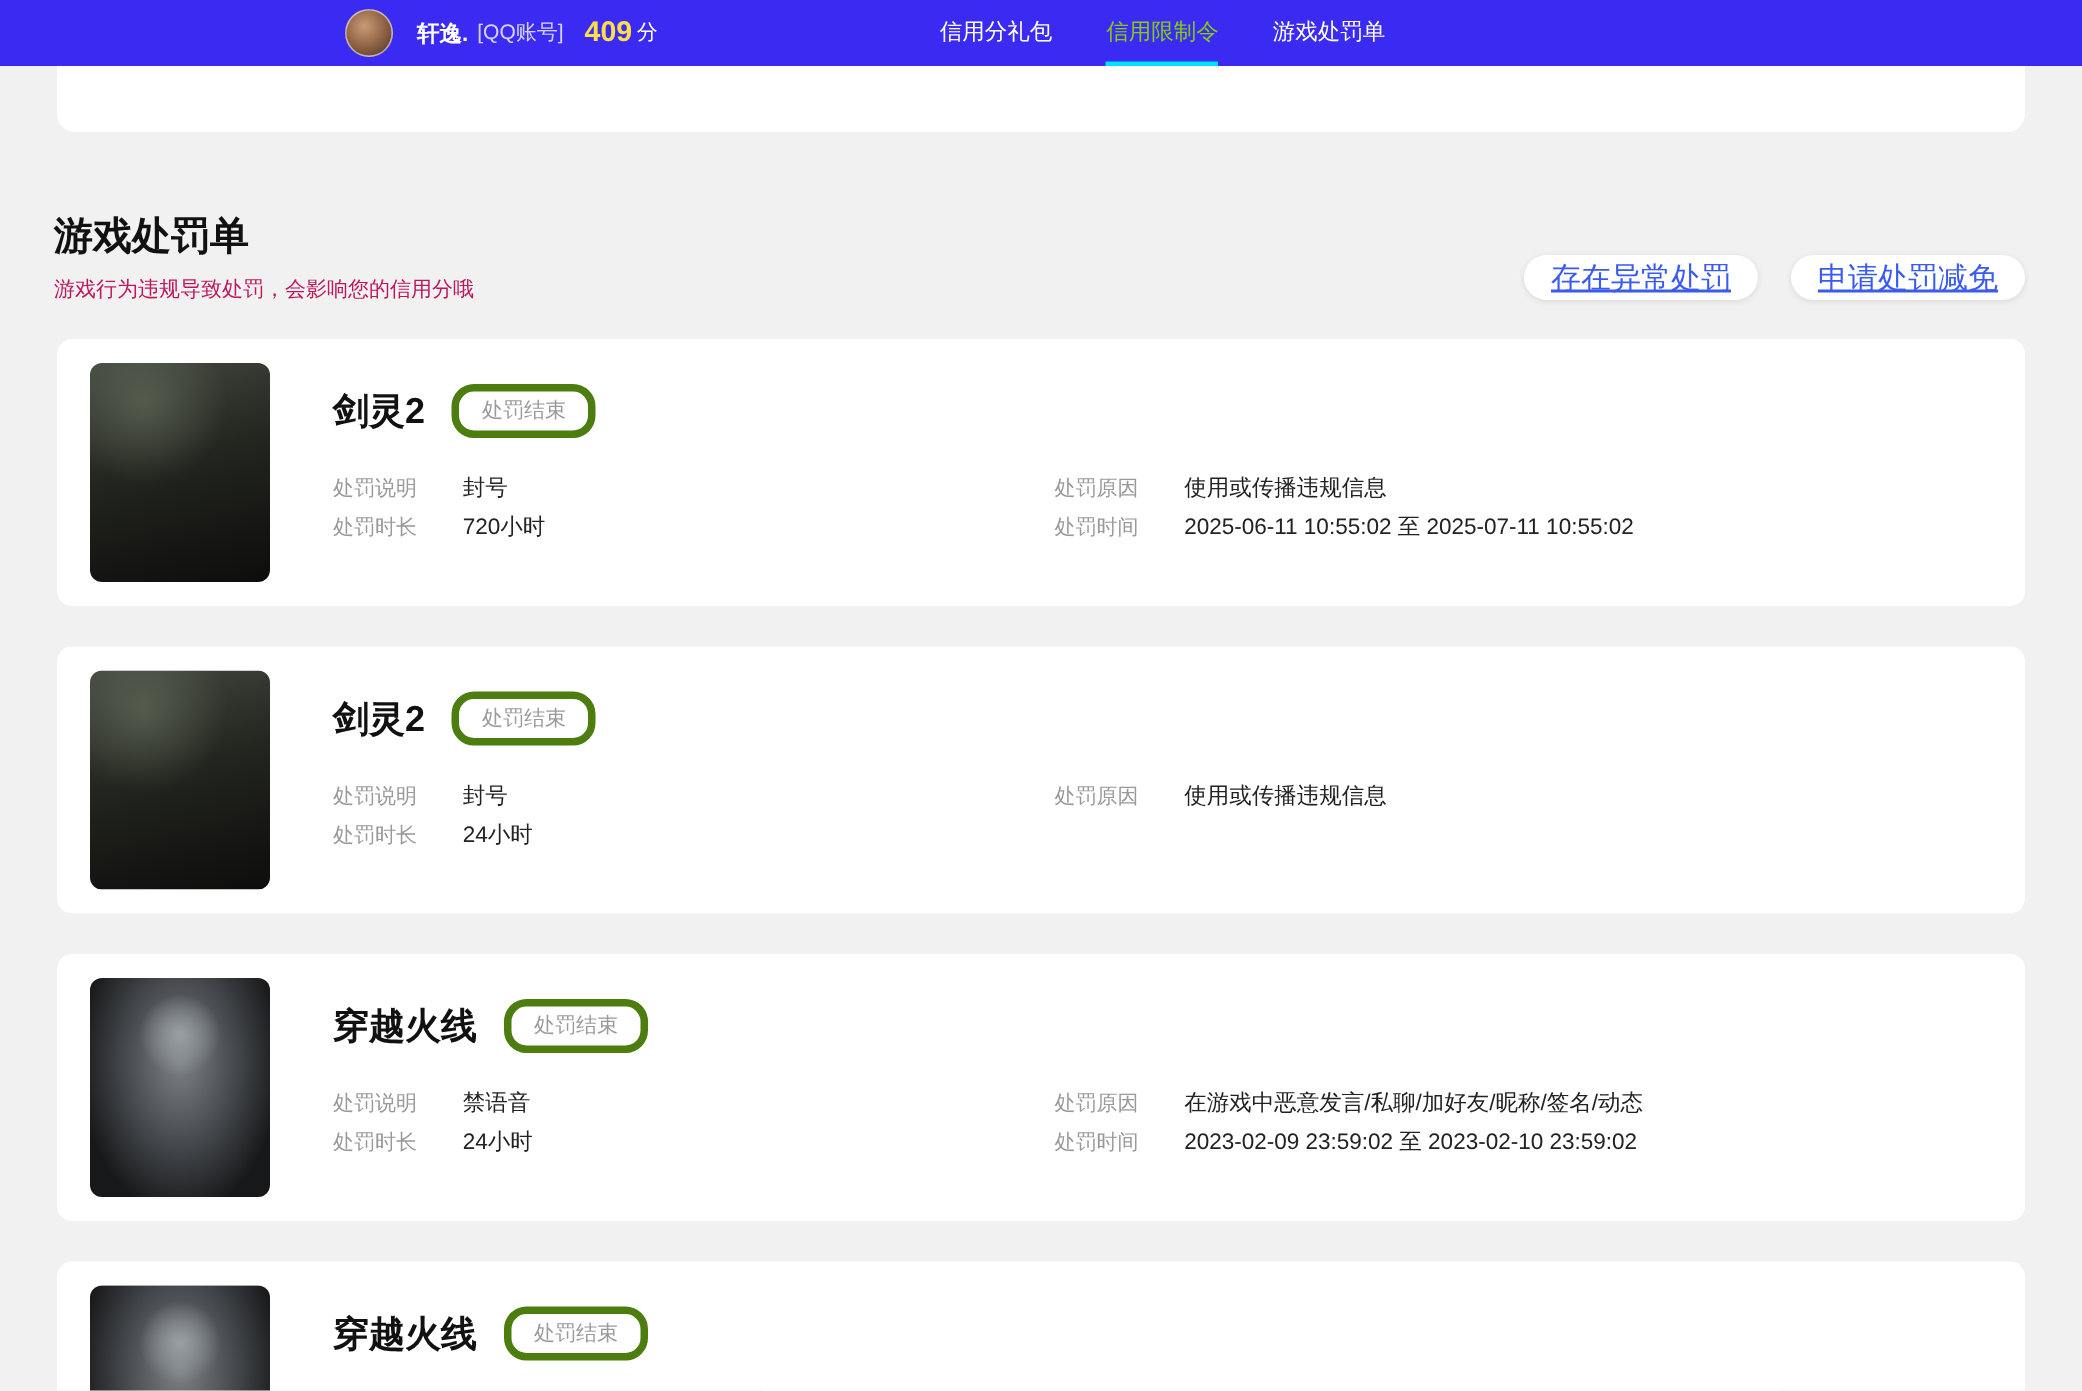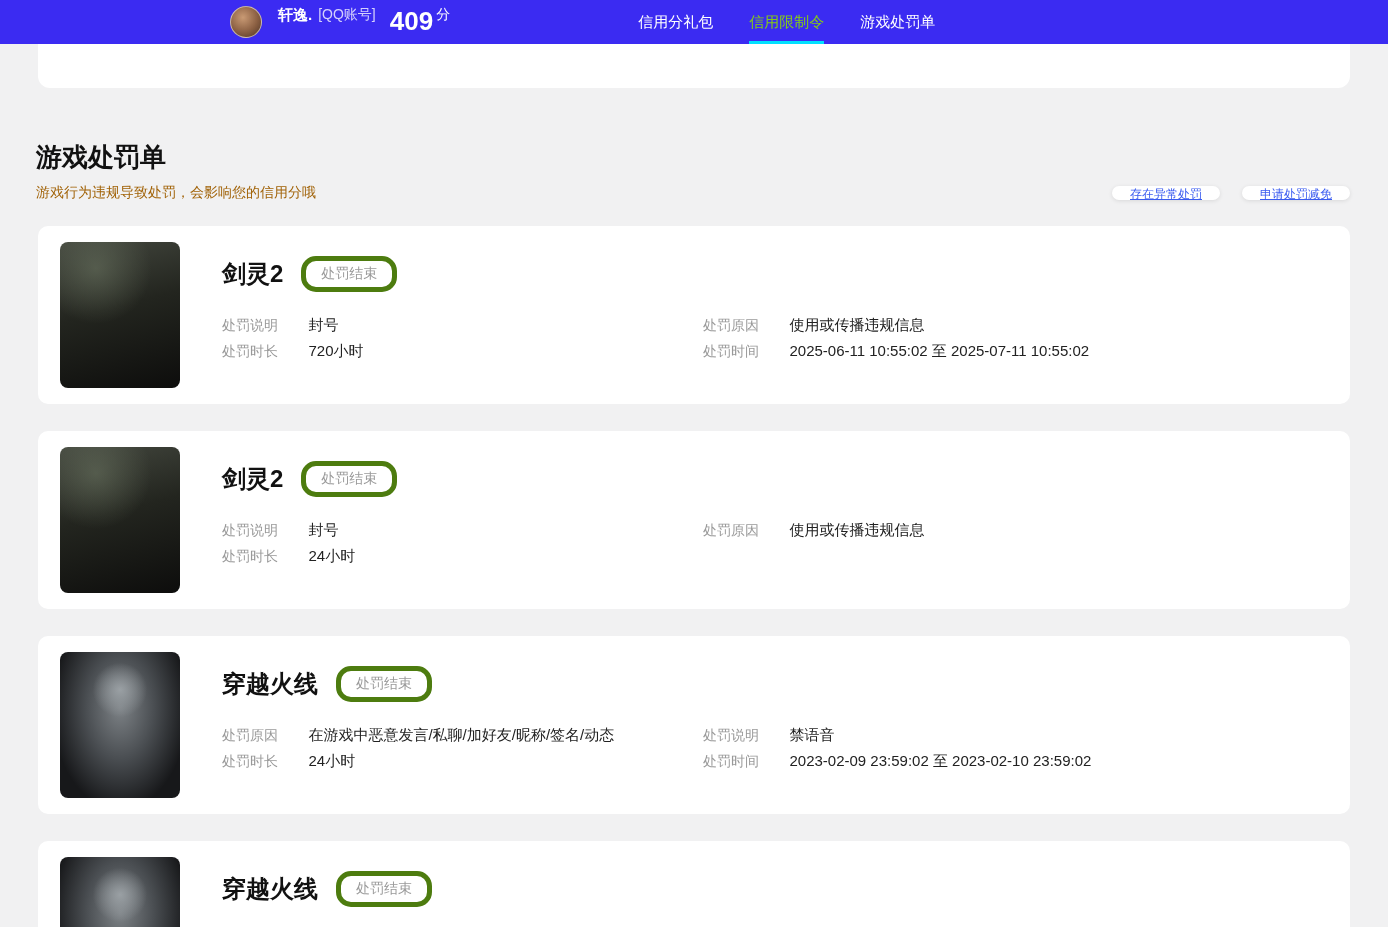--- a/index.html
+++ b/index.html
@@ -8,30 +8,30 @@
     font-family: "Liberation Sans", "DejaVu Sans", sans-serif;
     background: #f1f1f2;
   }
 
   
   .topbar {
     height: 44px; background: #3b2bf2;
     display: flex; align-items: center;
     position: relative; z-index: 5;
   }
-  .user-group { display: flex; margin-left: 230px; }
+  .user-group { display: flex; align-items: center; margin-left: 230px; }
   .avatar {
     width: 32px; height: 32px; border-radius: 50%;
     background: radial-gradient(circle at 40% 35%, #c99a74 0%, #8a5f42 55%, #4a3222 100%);
     border: 1px solid rgba(255,255,255,.55);
     flex: 0 0 auto;
   }
   .user-name { color: #fff; font-size: 15px; font-weight: 700; margin-left: 16px; }
   .user-account { color: rgba(255,255,255,.78); font-size: 14px; margin-left: 6px; }
-  .score-num { color: #ffffff; font-size: 26px; font-weight: 700; margin-left: 14px; }
+  .score-num { color: #fde047; font-size: 19px; font-weight: 700; margin-left: 14px; }
   .score-unit { color: #fff; font-size: 14px; margin-left: 3px; }
 
   .nav { display: flex; gap: 36px; margin-left: 188px; height: 44px; }
   .nav-item {
     color: #fff; font-size: 15px; line-height: 44px;
     position: relative; cursor: pointer; white-space: nowrap;
   }
   .nav-item.active { color: #84cc16; }
   .nav-item.active::after {
     content: ""; position: absolute; left: 0; right: 0; bottom: 0;
@@ -43,25 +43,25 @@
     margin: 0 38px; height: 44px; background: #fff;
     border-radius: 0 0 12px 12px;
   }
 
   
   .section-header {
     margin: 52px 38px 0 36px;
     display: flex; justify-content: space-between; align-items: flex-end;
   }
   .section-title { font-size: 26px; font-weight: 700; color: #111; }
-  .section-subtitle { font-size: 14px; color: #a16207; margin-top: 9px; }
+  .section-subtitle { font-size: 14px; color: #be185d; margin-top: 9px; }
   .header-buttons { display: flex; gap: 22px; padding-bottom: 2px; }
   .pill-btn {
-    height: 14px; padding: 0 18px; border: none; border-radius: 16px;
-    background: #fff; color: #3a5bf0; font-size: 12px; cursor: pointer;
+    height: 30px; padding: 0 18px; border: none; border-radius: 16px;
+    background: #fff; color: #3a5bf0; font-size: 20px; cursor: pointer;
     font-family: inherit;
     box-shadow: 0 1px 4px rgba(0,0,0,.10);
     white-space: nowrap;
     text-decoration: underline;
   }
 
   
   .cards { margin-top: 24px; }
   .card {
     margin: 0 38px 27px 38px; background: #fff; border-radius: 10px;
@@ -186,28 +186,28 @@
 
   <div class="card">
     <div class="thumb cf"></div>
     <div class="card-body">
       <div class="card-title-row">
         <span class="card-title">穿越火线</span>
         <span class="status-badge">处罚结束</span>
       </div>
       <div class="info-grid">
         <div>
+          <span class="info-label">处罚说明</span>
+          <span class="info-value">禁语音</span>
+        </div>
+        <div>
           <span class="info-label">处罚原因</span>
           <span class="info-value">在游戏中恶意发言/私聊/加好友/昵称/签名/动态</span>
         </div>
         <div>
-          <span class="info-label">处罚说明</span>
-          <span class="info-value">禁语音</span>
-        </div>
-        <div>
           <span class="info-label">处罚时长</span>
           <span class="info-value">24小时</span>
         </div>
         <div>
           <span class="info-label">处罚时间</span>
           <span class="info-value">2023-02-09 23:59:02 至 2023-02-10 23:59:02</span>
         </div>
       </div>
     </div>
   </div>

